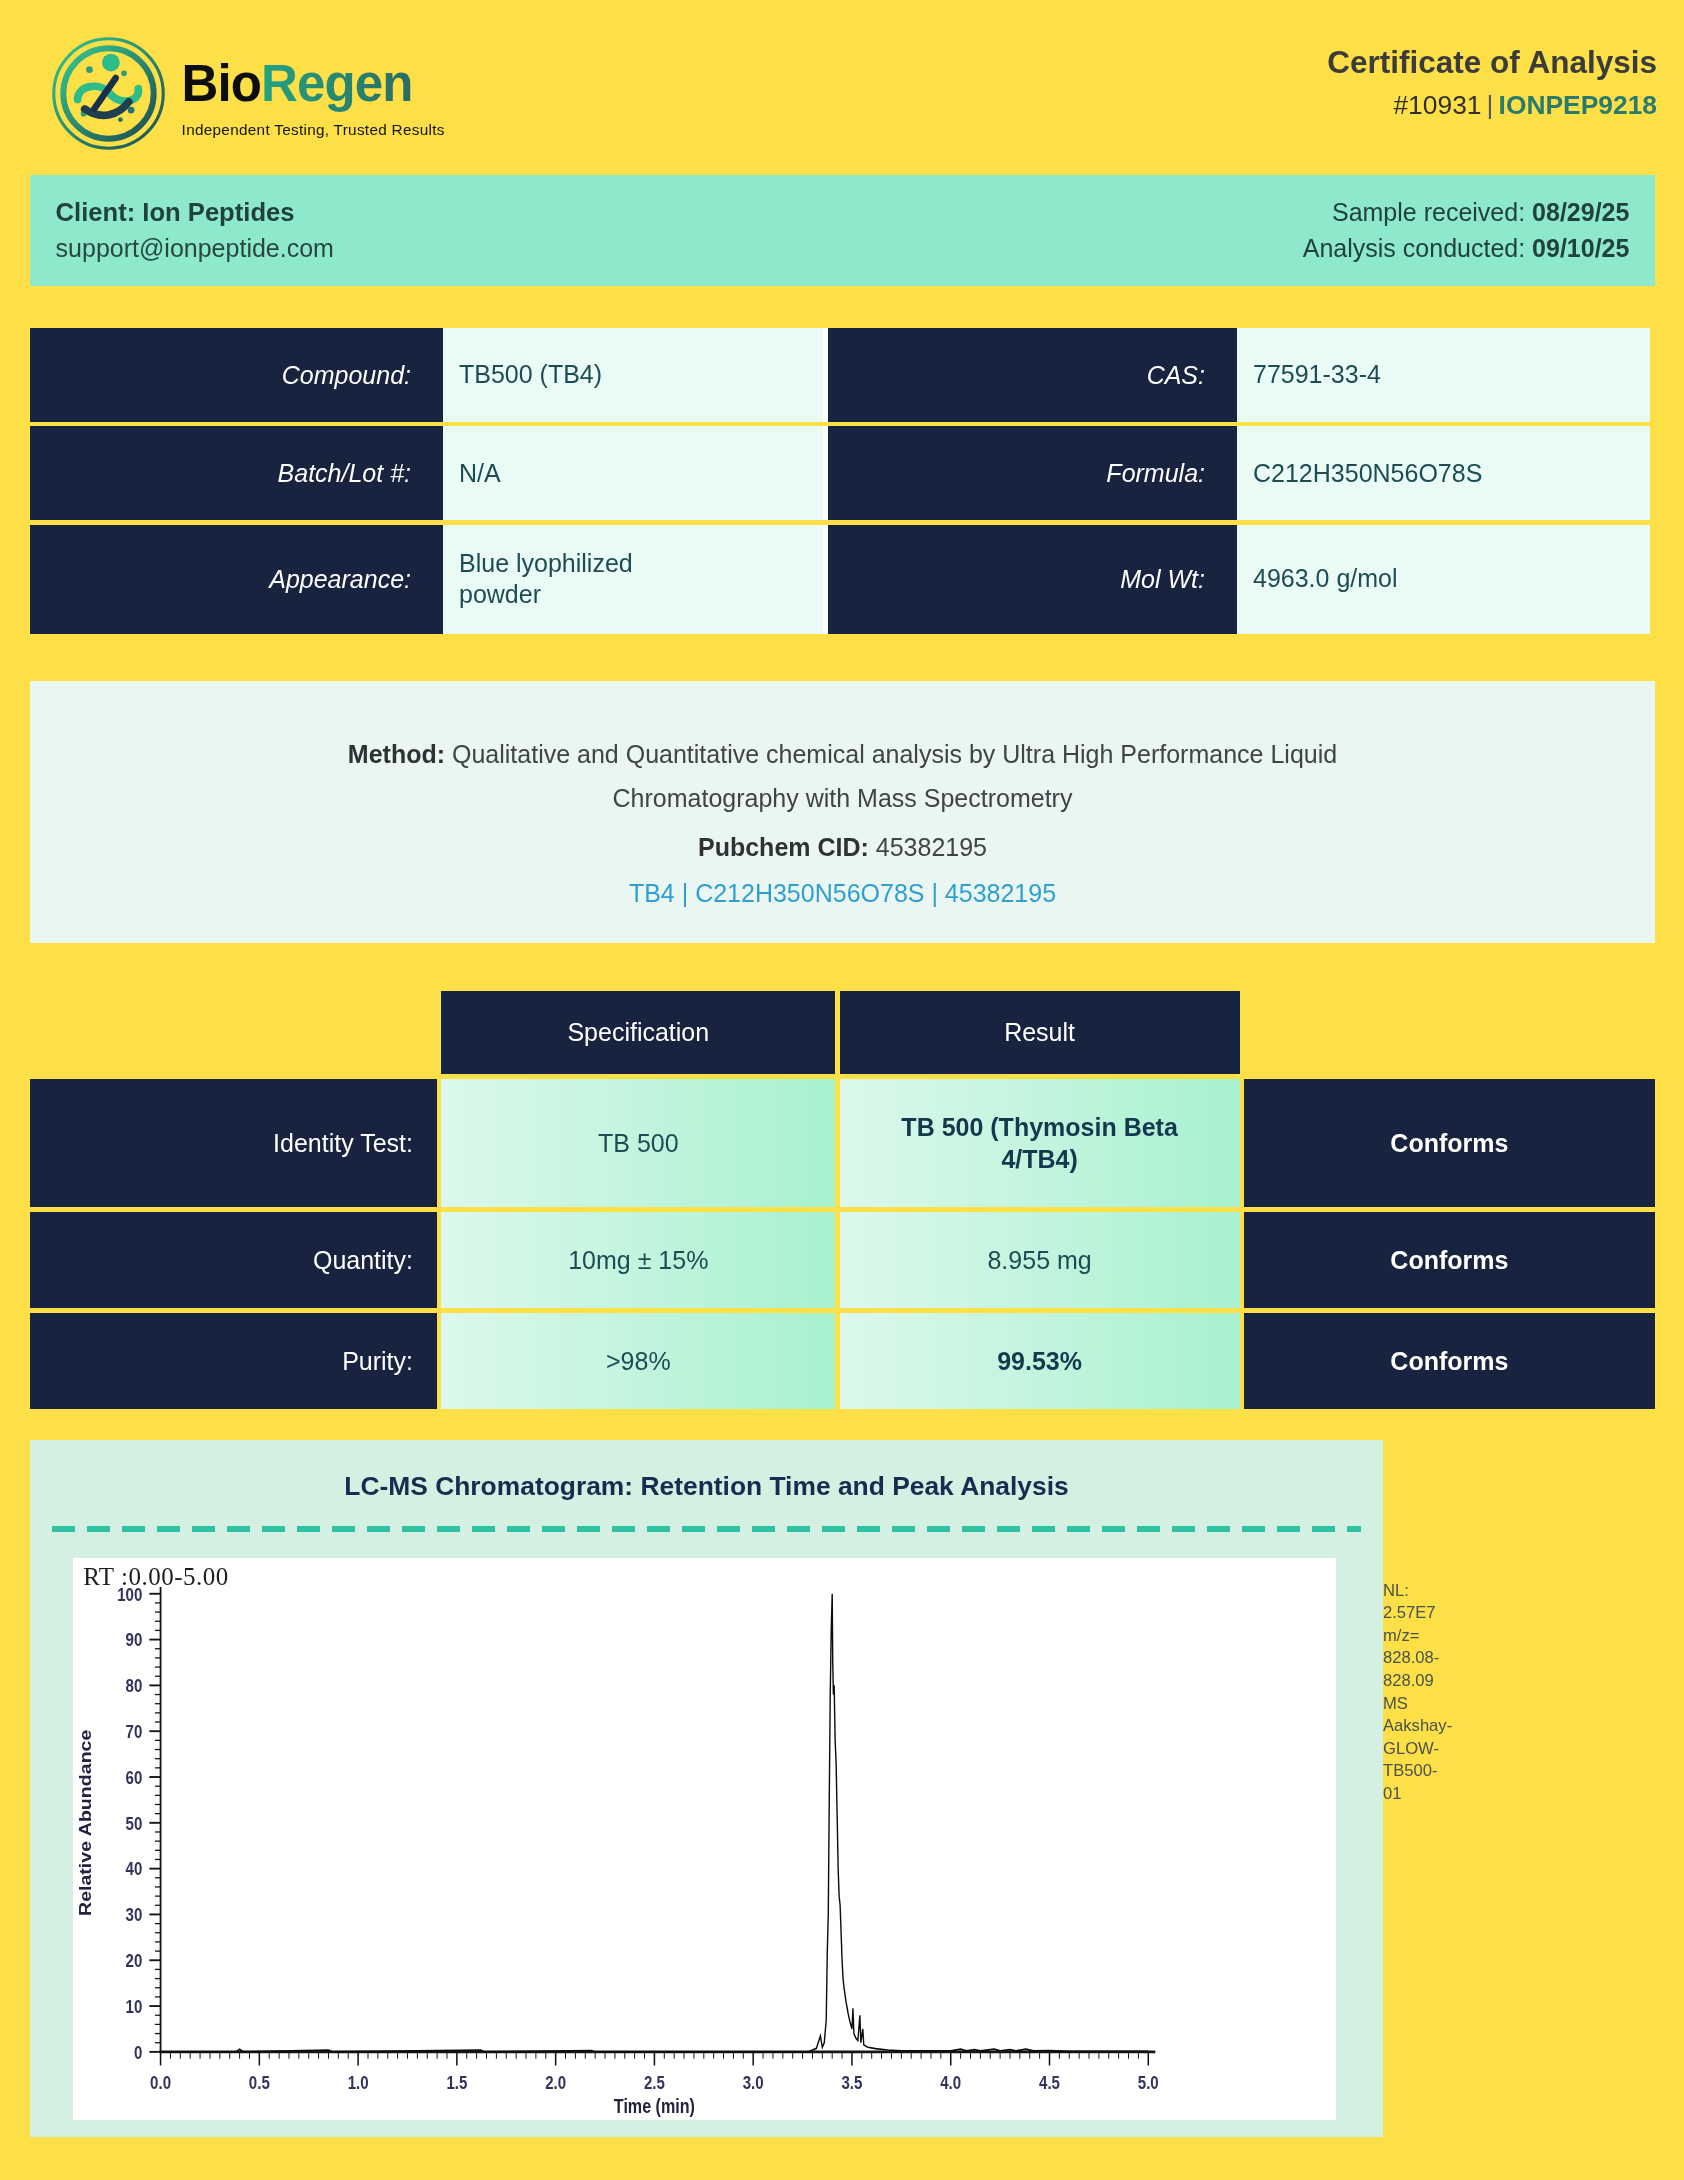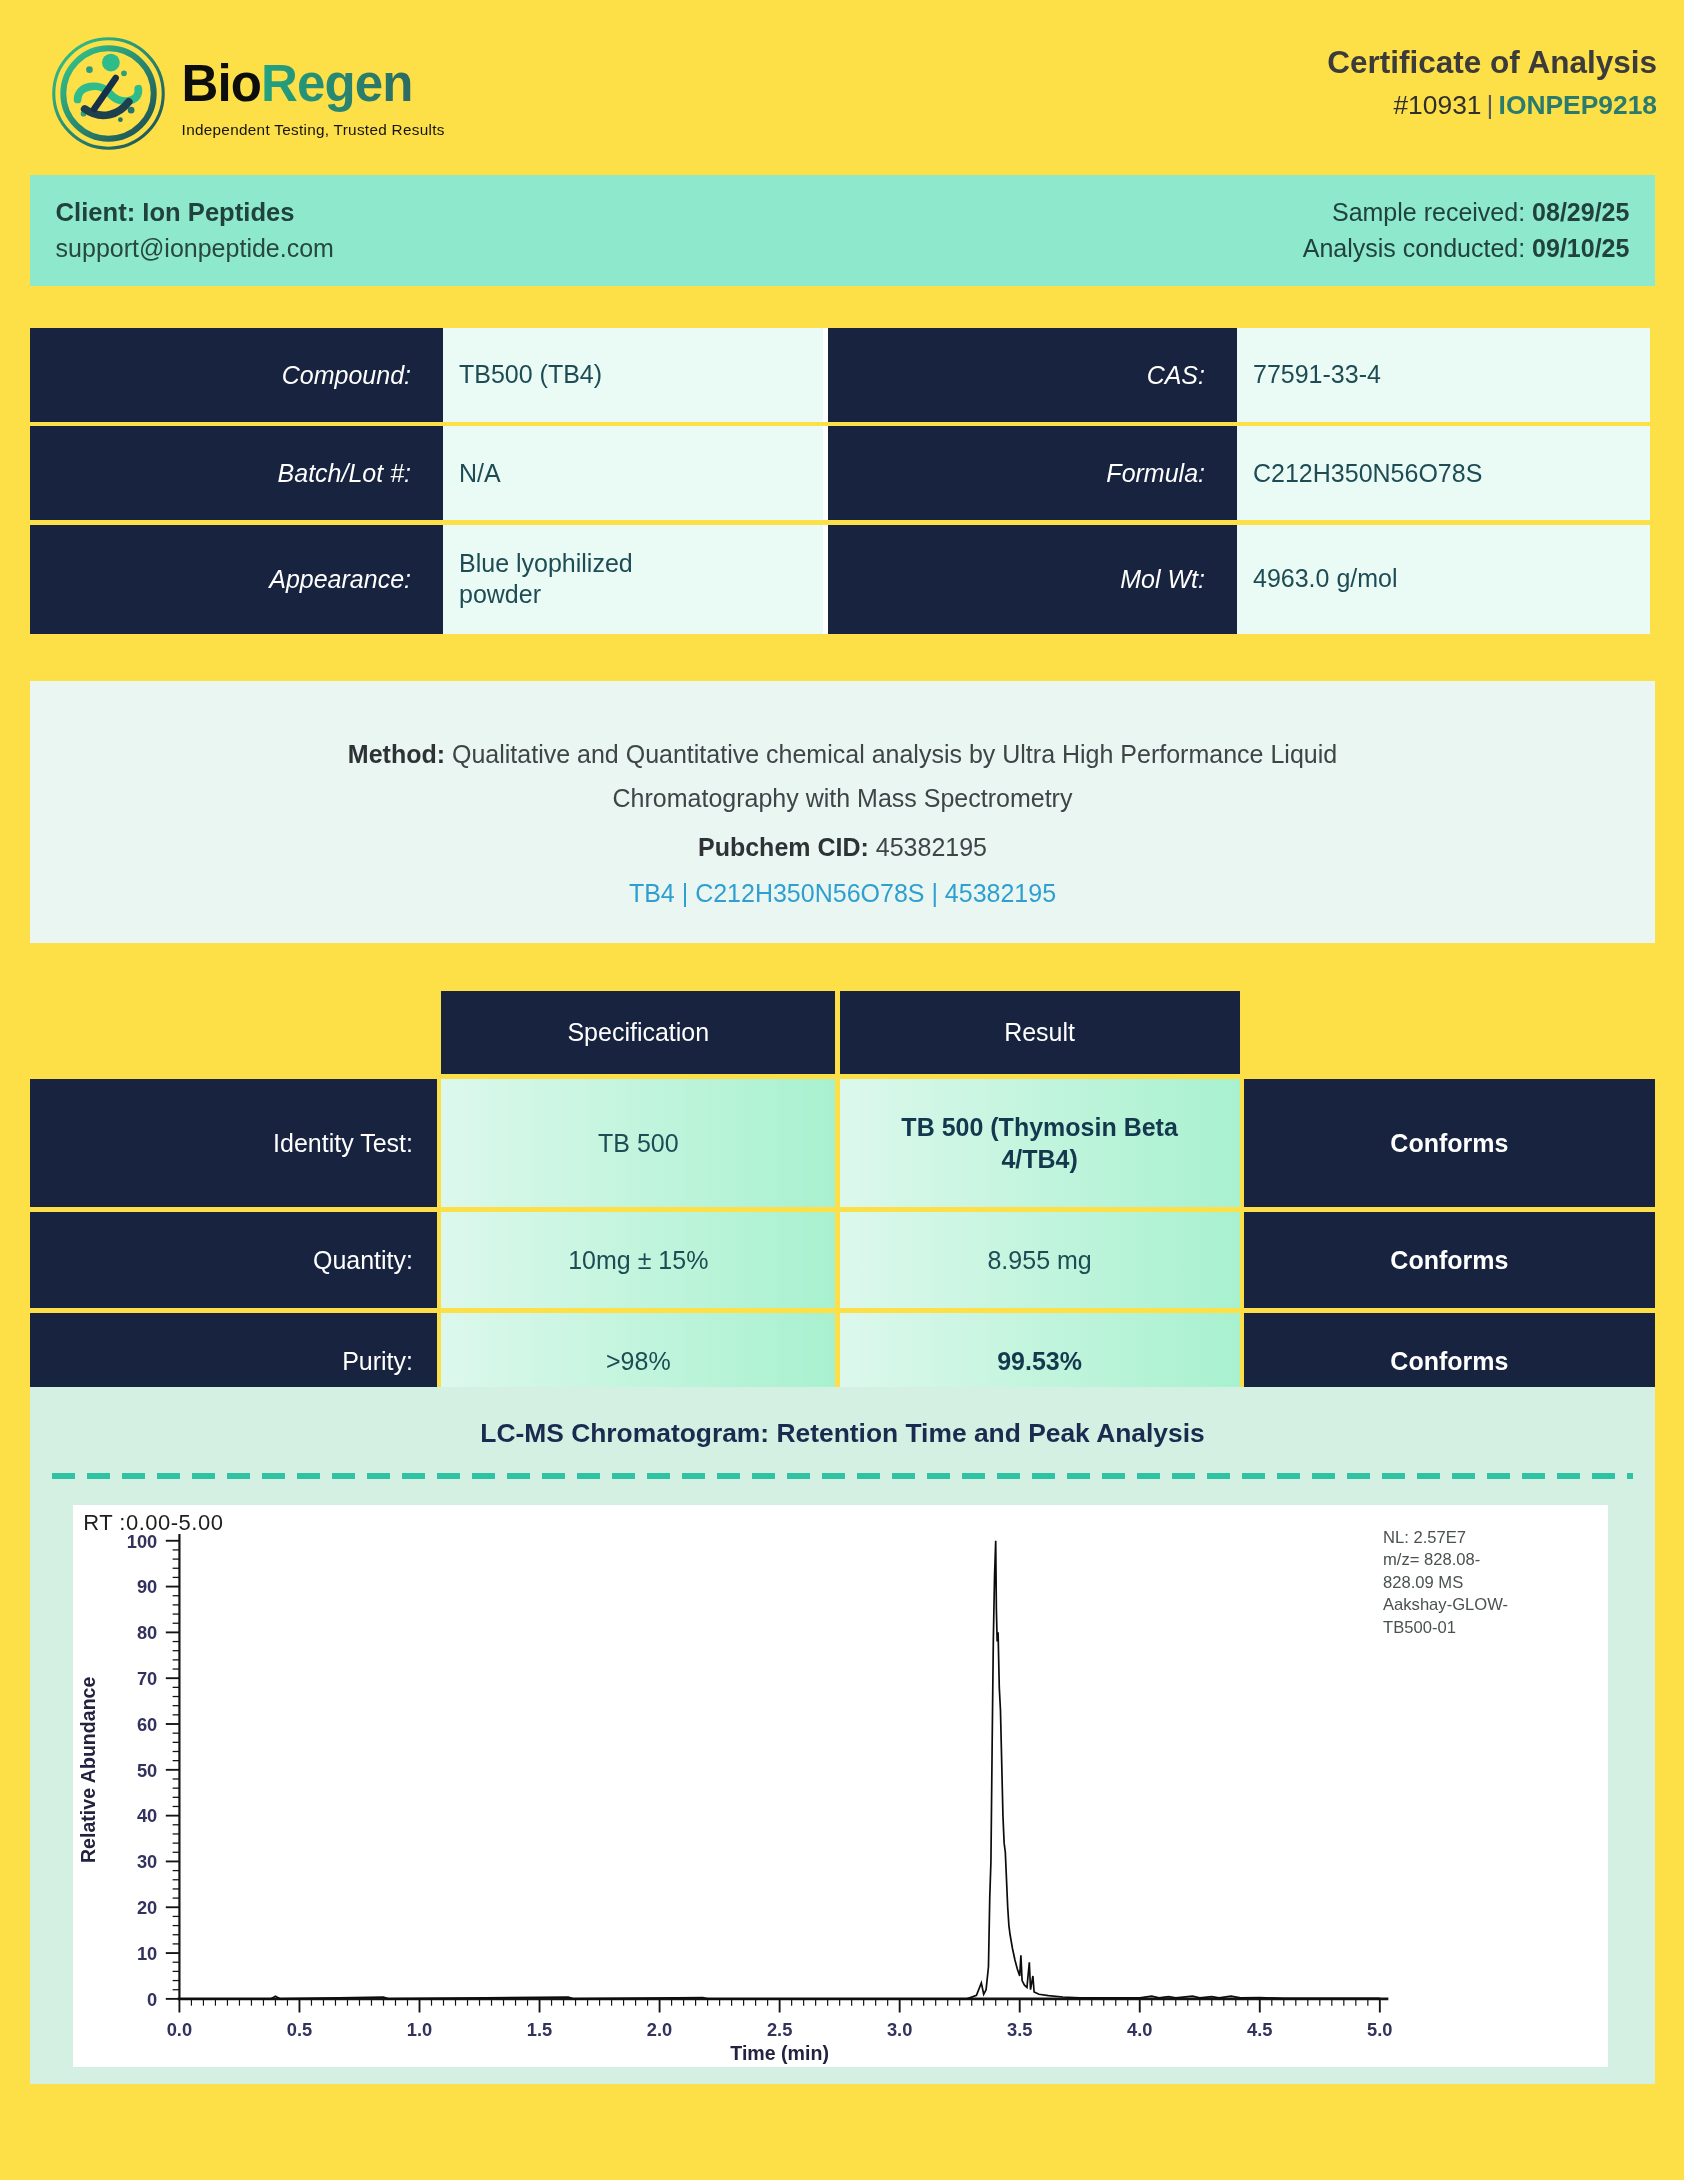--- a/index.html
+++ b/index.html
@@ -55,27 +55,27 @@
   .r-spacer { background:transparent; }
   .r-hdr { background:#17233f; color:#ffffff; font-size:25px; display:flex; align-items:center; justify-content:center; }
   .r-lbl { background:#17233f; color:#ffffff; font-size:25px; display:flex; align-items:center; justify-content:flex-end; padding-right:24px; }
   .r-val { background:linear-gradient(90deg,#dcf8ec,#a8f1cf); color:#1d4c55; font-size:25px;
     display:flex; align-items:center; justify-content:center; text-align:center; line-height:1.3; }
   .r-val .strong { font-weight:700; color:#14384d; }
   .wrap-narrow { max-width:281px; display:inline-block; }
   .r-status { background:#17233f; color:#ffffff; font-size:25px; font-weight:700; display:flex; align-items:center; justify-content:center; }
 
   
-  .chromo-panel { position:absolute; left:30px; top:1387px; width:1625px; height:697px; background:#d3f0e2; padding-top:31px; }
+  .chromo-panel { position:absolute; left:30px; top:1440px; width:1353px; height:697px; background:#d3f0e2; padding-top:31px; }
   .chromo-title { text-align:center; font-size:26.4px; font-weight:700; color:#1b2b4f; }
   .dashes { margin:24px 22px 0 22px; height:6px;
     background:repeating-linear-gradient(90deg,#2fc3a4 0 23px, transparent 23px 35px); }
   .chart-box { position:relative; margin:25.6px 47px 0 43px; height:562px; background:#ffffff; }
   .chart-box svg { position:absolute; left:0; top:0; width:100%; height:100%; }
-  .rt-label { position:absolute; left:10.2px; top:5.1px; font-size:22px; color:#1e1e1e; letter-spacing:0.5px; }
+  .rt-label { position:absolute; left:10.2px; top:5.1px; font-size:25px; color:#1e1e1e; letter-spacing:0.5px;font-family:Liberation Serif, serif; }
   .nl-annotation { position:absolute; left:1310px; top:22px; font-size:16.6px; color:#4a524e; line-height:22.6px; white-space:pre-line; }
   .tick { font:700 21.5px "Liberation Sans", sans-serif; fill:#32325c; }
   .axis-label { font:700 23px "Liberation Sans", sans-serif; fill:#23233f; }
 </style>
 </head>
 <body>
 
 <div class="page">
 
   <div class="logo-wrap">

